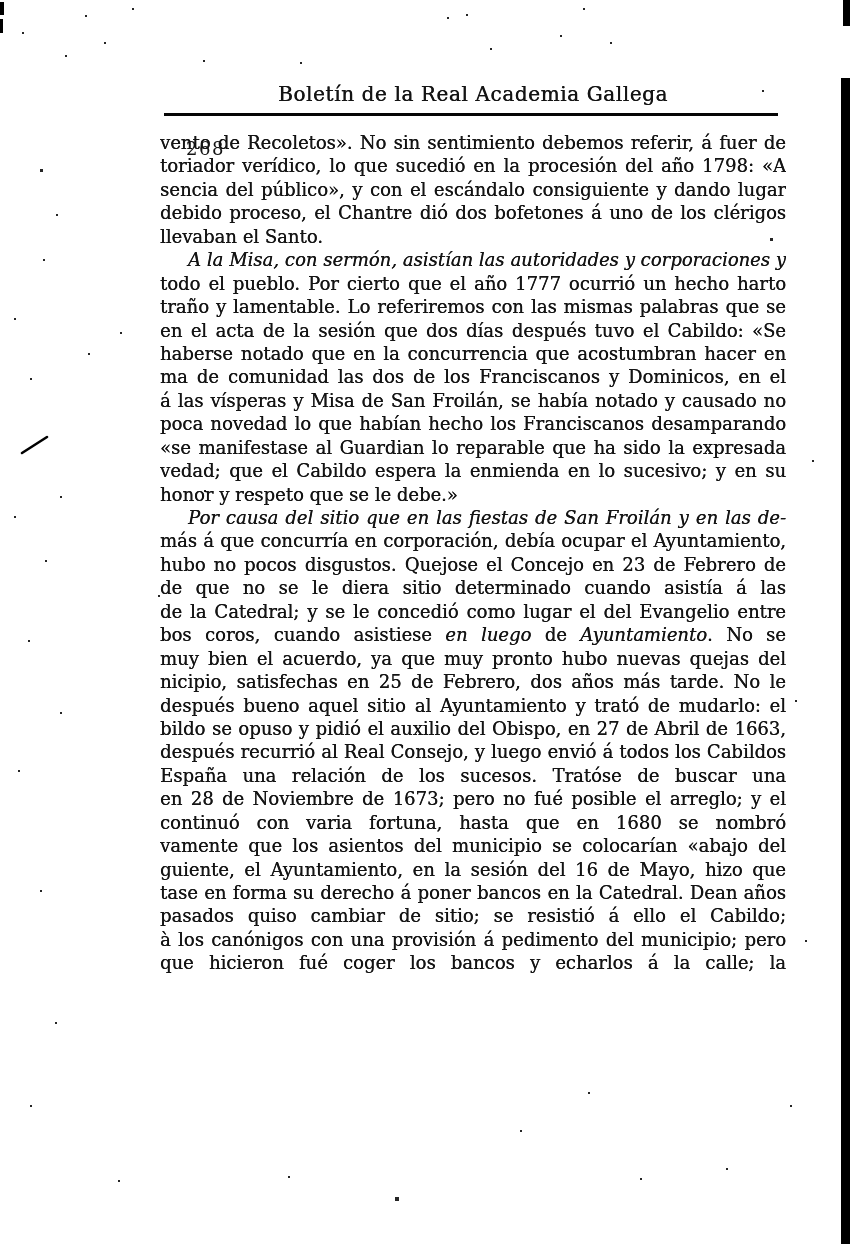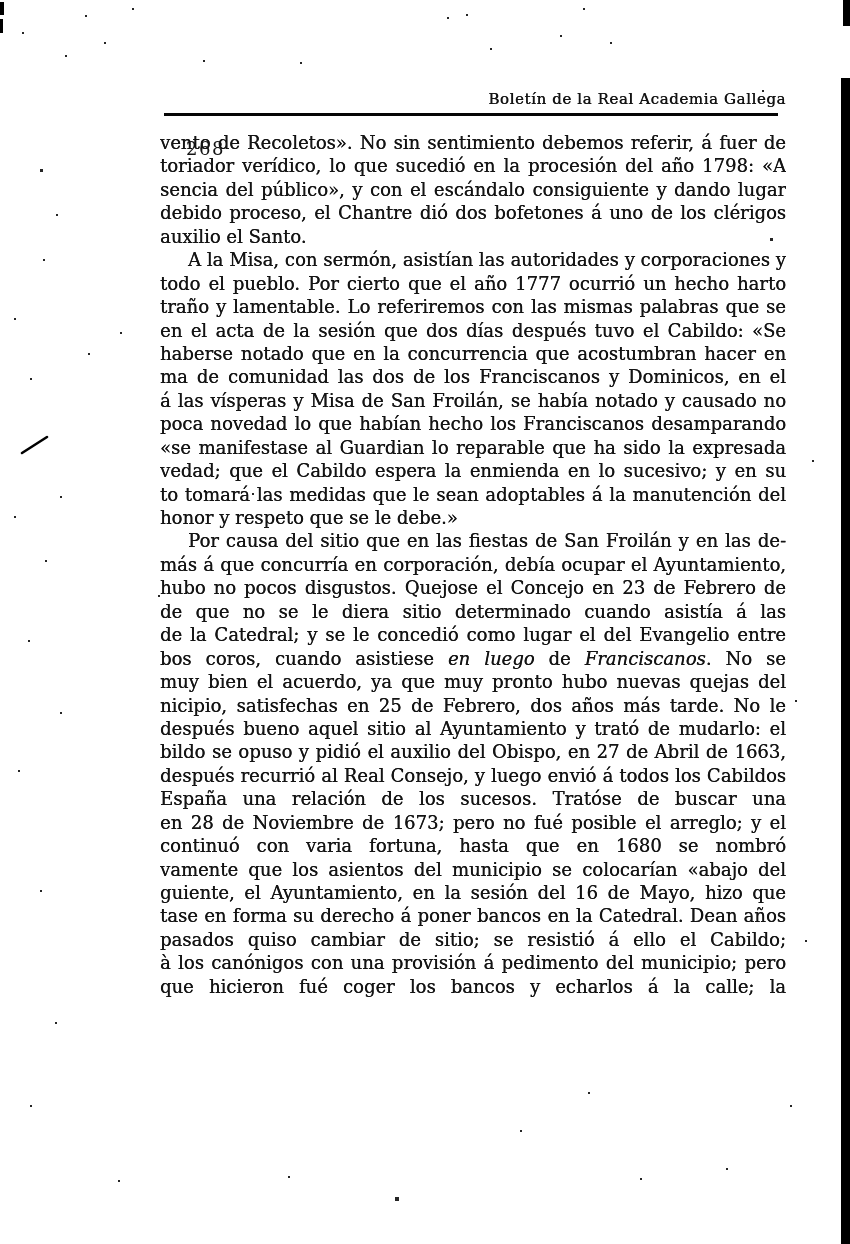--- a/index.html
+++ b/index.html
@@ -11,41 +11,41 @@
     font-family: "DejaVu Serif", serif;
     color: #141414;
     overflow: hidden;
   }
   .header { position: absolute; left: 160px; top: 82px; width: 626px; height: 28px; }
   .pagenum {
     position: absolute; left: 26px; top: 20px;
     font-size: 18px; letter-spacing: 1.5px; margin-top: 36px;
   }
   .title {
-    position: absolute; left: 0; right: 0; top: 8px;
-    text-align: right;
-    font-size: 15px;
+    position: absolute; left: 0; right: 0; top: 0;
+    text-align: center;
+    font-size: 20px;
     letter-spacing: 0.6px;
     text-shadow: 0.4px 0 0 currentColor;
     white-space: nowrap;
   }
   .rule {
     position: absolute; left: 164px; top: 113px;
     width: 614px; height: 3px; background: #050505;
   }
   .text {
     position: absolute; left: 160px; top: 131px; width: 626px;
     font-size: 18px; line-height: 23.45px;
     text-shadow: 0.25px 0 0 currentColor;
   }
   .line { height: 23.45px; overflow: hidden; text-align: justify; }
   .line::after { content: ""; display: inline-block; width: 100%; height: 0; }
   .line.noj { text-align: left; }
   .line.noj::after { content: none; }
-  .line.ind { text-indent: 28px; }
+  .line.ind { text-indent: 28px; font-style: italic; }
   .line i { font-style: italic; }
 
   .edge { position: absolute; background: #000; }
   .edge-top-right    { right: 0; top: 0;    width: 7px;  height: 26px; }
   .edge-right-main   { right: 0; top: 78px; width: 9px;  height: 1166px; }
   .edge-left-mark-a  { left: 0; top: 2px;   width: 4px;  height: 13px; }
   .edge-left-mark-b  { left: 0; top: 19px;  width: 3px;  height: 14px; }
 
   .pen { position: absolute; left: 0; top: 0; pointer-events: none; }
   .dot { position: absolute; background: #000; opacity: 0.85; }
@@ -60,39 +60,38 @@
     <span class="title">Boletín de la Real Academia Gallega</span>
   </div>
 
   <div class="rule"></div>
 
   <div class="text" id="text-block">
       <div class="line">vento de Recoletos». No sin sentimiento debemos referir, á fuer de his-</div>
       <div class="line">toriador verídico, lo que sucedió en la procesión del año 1798: «A pre-</div>
       <div class="line">sencia del público», y con el escándalo consiguiente y dando lugar al</div>
       <div class="line">debido proceso, el Chantre dió dos bofetones á uno de los clérigos que</div>
-      <div class="line noj">auxilio el Santo.</div>
+      <div class="line noj">llevaban el Santo.</div>
       <div class="line ind">A la Misa, con sermón, asistían las autoridades y corporaciones y</div>
       <div class="line">todo el pueblo. Por cierto que el año 1777 ocurrió un hecho harto ex-</div>
       <div class="line">traño y lamentable. Lo referiremos con las mismas palabras que se leen</div>
       <div class="line">en el acta de la sesión que dos días después tuvo el Cabildo: «Se trató</div>
       <div class="line">haberse notado que en la concurrencia que acostumbran hacer en for-</div>
       <div class="line">ma de comunidad las dos de los Franciscanos y Dominicos, en el coro,</div>
       <div class="line">á las vísperas y Misa de San Froilán, se había notado y causado no</div>
       <div class="line">poca novedad lo que habían hecho los Franciscanos desamparando di-</div>
       <div class="line">«se manifestase al Guardian lo reparable que ha sido la expresada no-</div>
       <div class="line">vedad; que el Cabildo espera la enmienda en lo sucesivo; y en su defec.</div>
-      <div class="line">to tomará las medidas que le sean adoptables á la manutención del</div>
       <div class="line noj">honor y respeto que se le debe.»</div>
       <div class="line ind">Por causa del sitio que en las fiestas de San Froilán y en las de-</div>
       <div class="line">más á que concurría en corporación, debía ocupar el Ayuntamiento,</div>
       <div class="line">hubo no pocos disgustos. Quejose el Concejo en 23 de Febrero de 1623</div>
       <div class="line">de que no se le diera sitio determinado cuando asistía á las funciones</div>
       <div class="line">de la Catedral; y se le concedió como lugar el del Evangelio entre am-</div>
-      <div class="line">bos coros, cuando asistiese <i>en luego</i> de <i>Franciscanos</i>. No se cumpliría</div>
+      <div class="line">bos coros, cuando asistiese <i>en luego</i> de <i>Ayuntamiento</i>. No se cumpliría</div>
       <div class="line">muy bien el acuerdo, ya que muy pronto hubo nuevas quejas del mu-</div>
       <div class="line">nicipio, satisfechas en 25 de Febrero, dos años más tarde. No le parecía</div>
       <div class="line">después bueno aquel sitio al Ayuntamiento y trató de mudarlo: el Ca-</div>
       <div class="line">bildo se opuso y pidió el auxilio del Obispo, en 27 de Abril de 1663, y</div>
       <div class="line">después recurrió al Real Consejo, y luego envió á todos los Cabildos de</div>
       <div class="line">España una relación de los sucesos. Tratóse de buscar una avenencia</div>
       <div class="line">en 28 de Noviembre de 1673; pero no fué posible el arreglo; y el pleito</div>
       <div class="line">continuó con varia fortuna, hasta que en 1680 se nombró comisionado</div>
       <div class="line">vamente que los asientos del municipio se colocarían «abajo del coro</div>
       <div class="line">guiente, el Ayuntamiento, en la sesión del 16 de Mayo, hizo que cons-</div>

